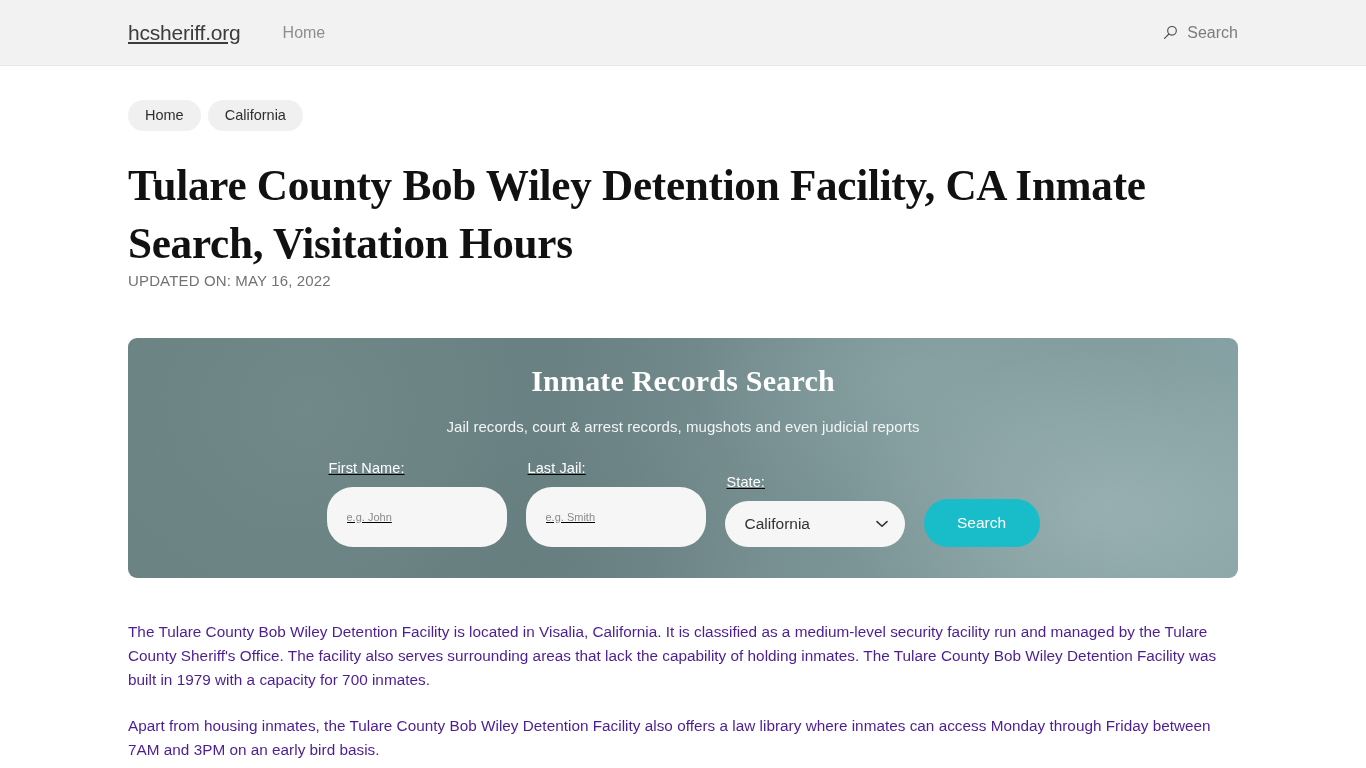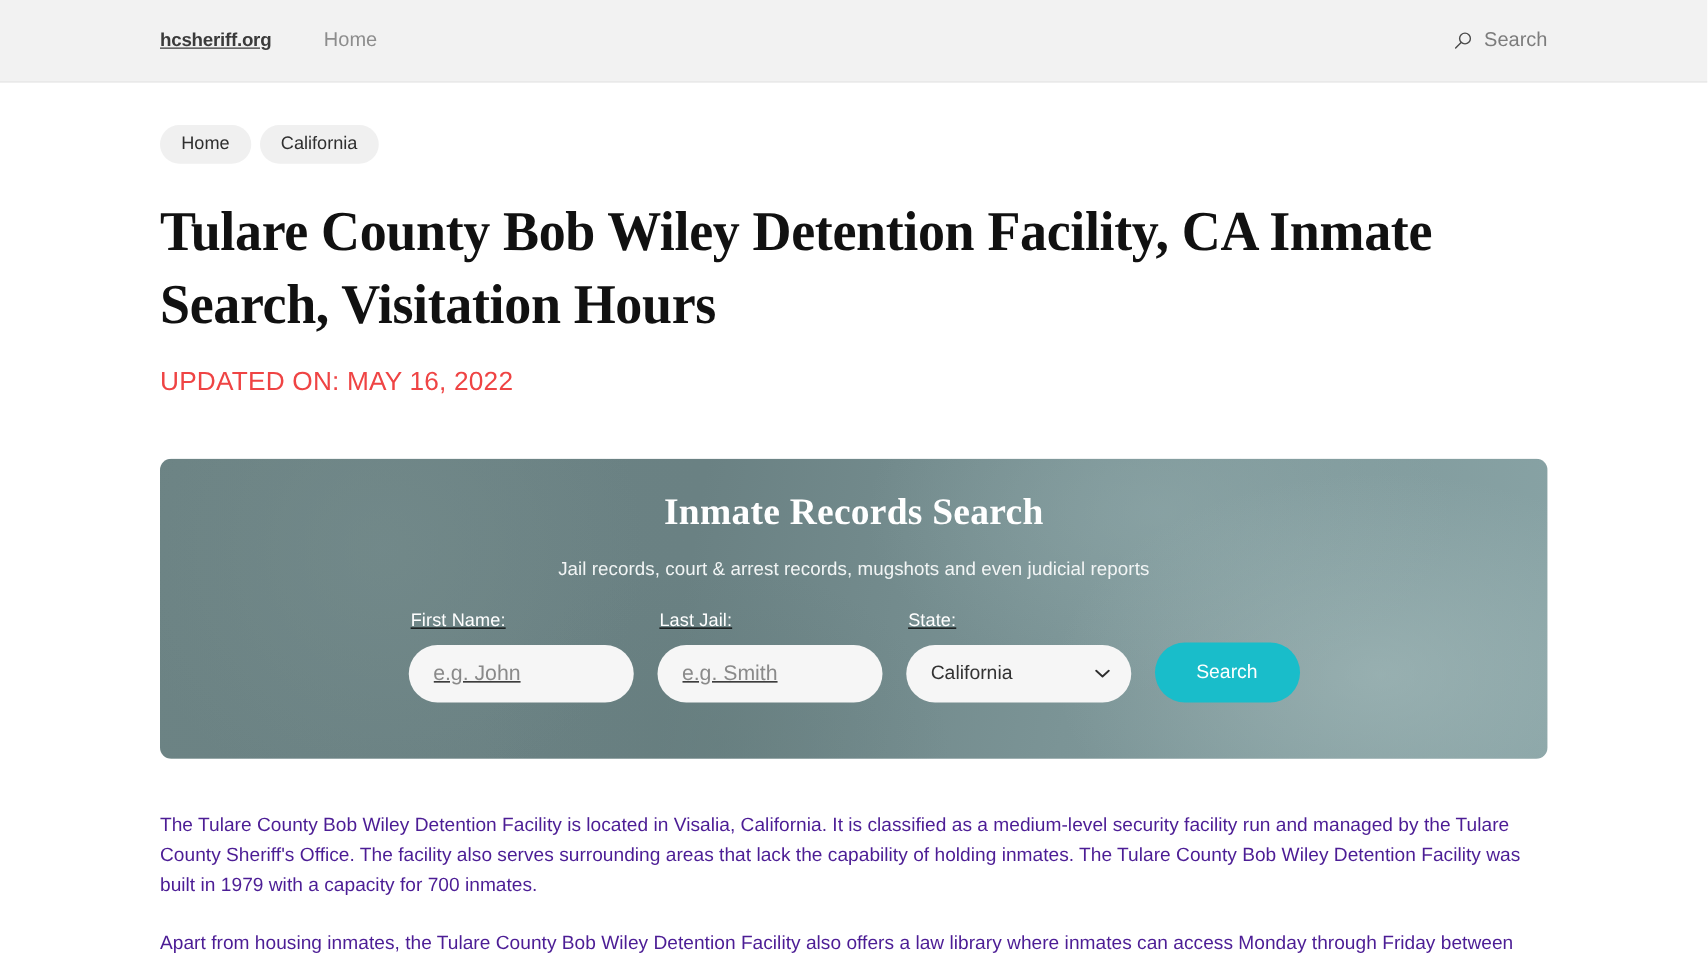--- a/index.html
+++ b/index.html
@@ -19,24 +19,24 @@
   .site-header {
     height: 66px;
     background: #f2f2f2;
     border-bottom: 1px solid #e6e6e6;
     display: flex;
     align-items: center;
     padding: 0 128px 0 128px;
     position: relative;
   }
   .brand {
-    font-size: 15px;
+    font-size: 21px;
     color: #3b3b3b;
     letter-spacing: -0.2px;
-    font-weight: 700;
+    font-weight: 400;
     white-space: nowrap;
   }
   .nav-links {
     display: flex;
     align-items: center;
     margin-left: 42px;
   }
   .nav-link {
     font-size: 16px;
     color: #8d8d8d;
@@ -98,23 +98,22 @@
     font-size: 45px;
     line-height: 58px;
     letter-spacing: -0.3px;
     color: #111111;
     margin: 25px 0 0 0;
     max-width: 1080px;
     transform: scaleX(0.96);
     transform-origin: left center;
   }
   .updated-on {
-    margin-top: 22px;
-    font-size: 21px;
-    color: #ef4444;
+    font-size: 15px;
+    color: #737373;
     letter-spacing: 0.15px;
   }
 
   
   .search-panel {
     margin-top: 49px;
     height: 240px;
     border-radius: 9px;
     position: relative;
     overflow: hidden;
@@ -163,27 +162,27 @@
   }
   .field-label {
     font-size: 14.5px;
     color: #ffffff;
     margin-bottom: 11px;
     padding-left: 2px;
     letter-spacing: 0.1px;
   }
   .text-input {
     width: 180px;
-    height: 46px;
+    height: 60px;
     border: 0;
     outline: 0;
     border-radius: 26px;
     background: #f6f6f6;
     padding: 0 20px;
-    font-size: 17px;
+    font-size: 11px;
     color: #333;
     font-family: "Liberation Sans", sans-serif;
   }
   .text-input::placeholder { color: #8a8a8a; opacity: 1; }
 
   .select-wrap {
     position: relative;
     width: 180px;
     height: 46px;
   }

